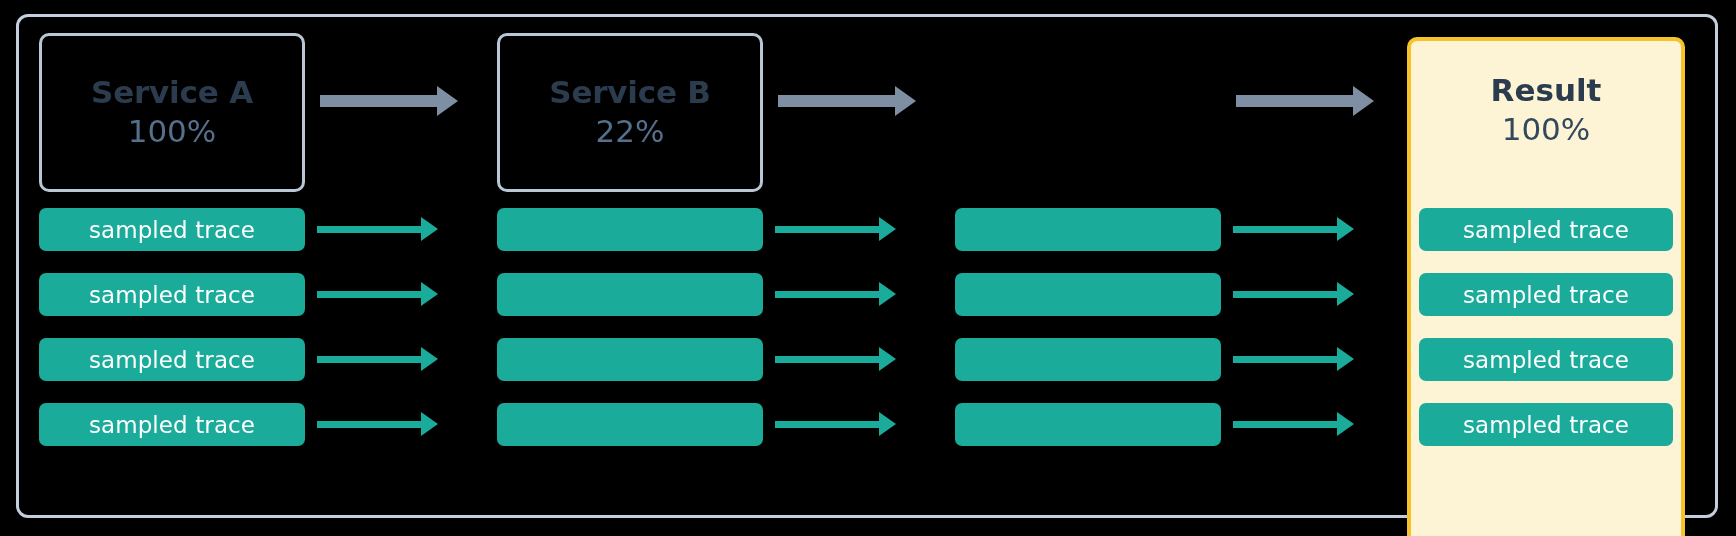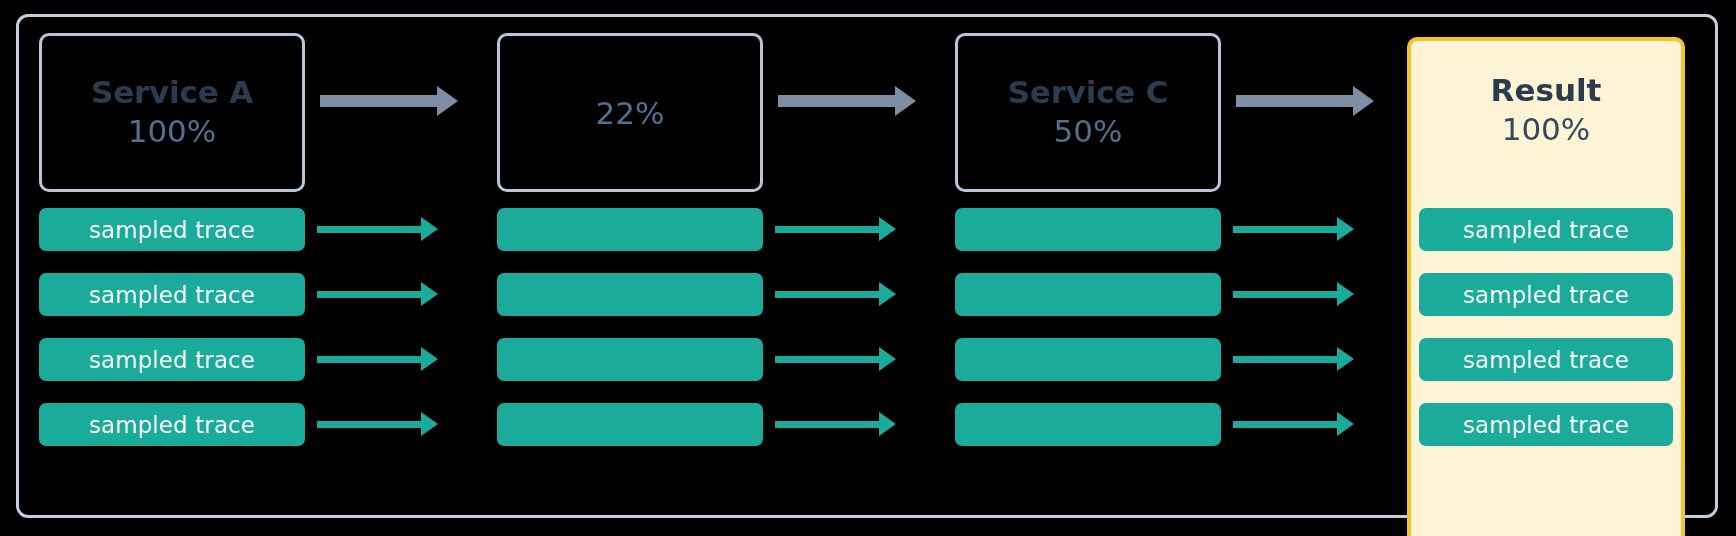--- a/index.html
+++ b/index.html
@@ -187,27 +187,24 @@
 <div id="diagram-root">
 
   <div class="outer-frame"></div>
 
   <div class="service-box col-0">
     <div class="service-name">Service A</div>
     <div class="service-pct">100%</div>
   </div>
 
   <div class="service-box col-1">
+    <div class="service-name">Service B</div>
     <div class="service-pct">22%</div>
   </div>
 
-  <div class="service-box col-2">
-    <div class="service-name">Service C</div>
-    <div class="service-pct">50%</div>
-  </div>
 
   <div class="result-panel">
     <div class="result-head">
       <div class="result-name">Result</div>
       <div class="result-pct">100%</div>
     </div>
   </div>
 
   <div class="grey-arrow ga-0"></div>
   <div class="grey-arrow ga-1"></div>

